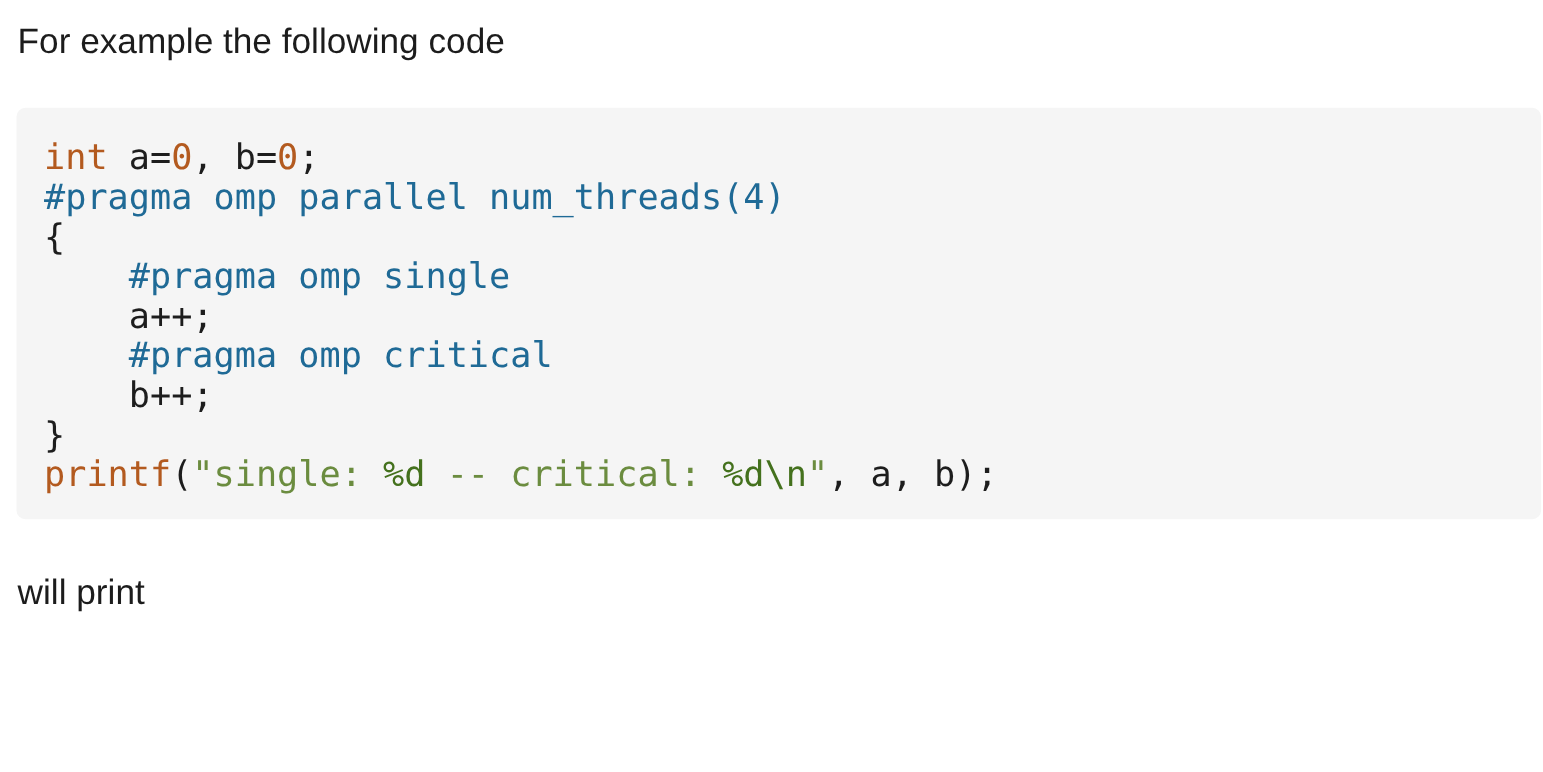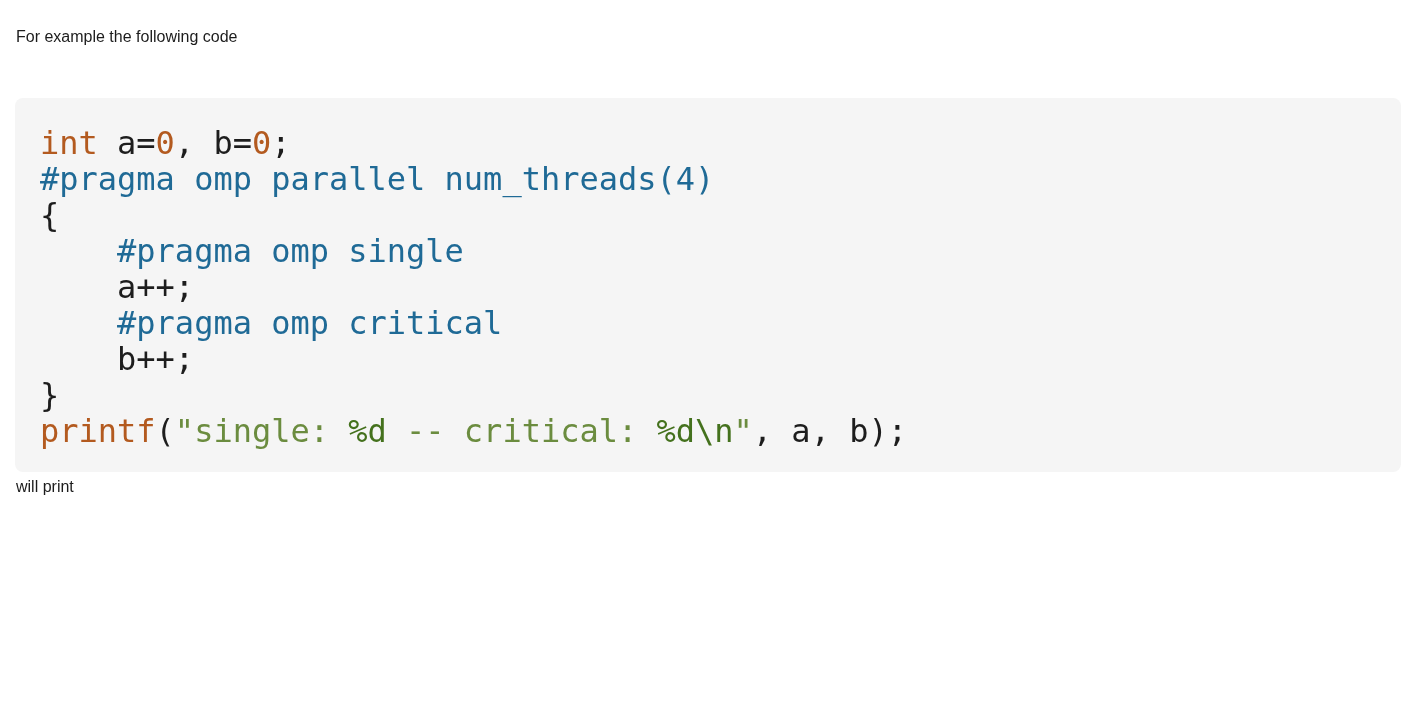--- a/index.html
+++ b/index.html
@@ -7,27 +7,27 @@
     padding: 0;
   }
   body {
     width: 1403px;
     height: 702px;
     background: var(--page_bg, #ffffff);
     font-family: "Liberation Sans", sans-serif;
     overflow: hidden;
   }
   .prose {
-    font-size: 16px;
+    font-size: 32px;
     line-height: 30px;
     color: var(--text, #1c1c1c);
     margin: 0 16px;
   }
   #intro-text { margin-top: 22px; }
-  #will-print-text { }
+  #will-print-text { margin-top: 51px; }
 
   pre.code-block {
     box-sizing: border-box;
     margin: 46px 2px 0 15px;
     padding: 27px 25px 23px 25px;
     background: var(--block_bg, #f5f5f5);
     border-radius: 8px;
     overflow: hidden;
   }
   pre.code-block.output {

